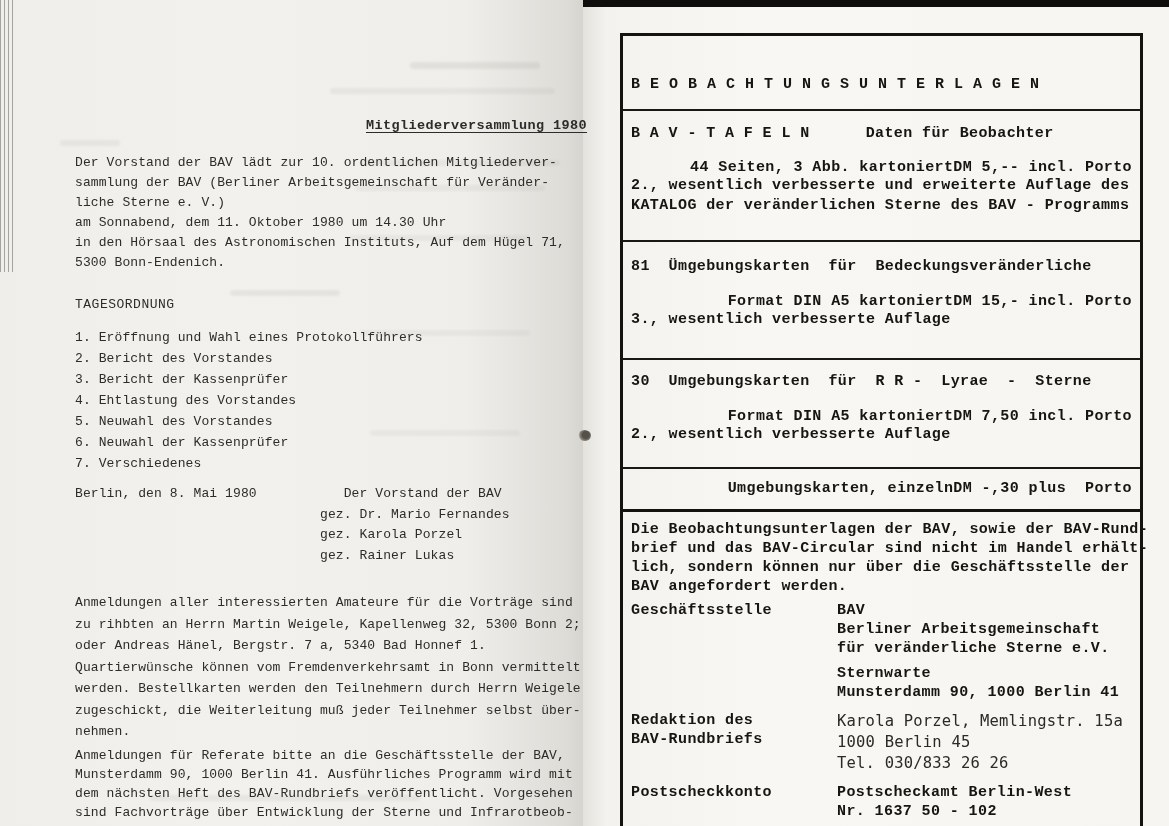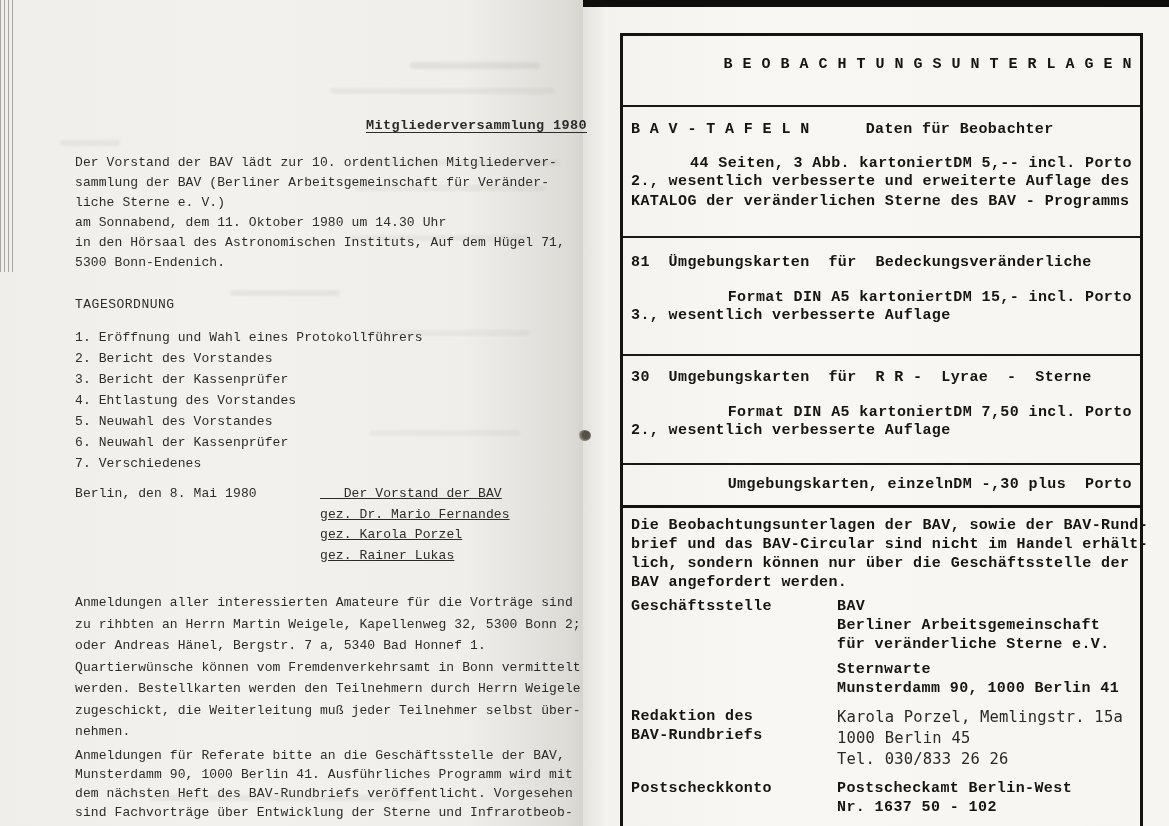--- a/index.html
+++ b/index.html
@@ -39,34 +39,34 @@
   }
   .doc-title{
     font-size:13.5px;font-weight:bold;letter-spacing:.4px;
     text-decoration:underline;text-underline-offset:3px;margin:0;text-align:right;
   }
   .intro{white-space:pre;line-height:20px;margin-top:20px;}
   .agenda-heading{margin-top:24px;letter-spacing:.5px;}
   .agenda{white-space:pre;line-height:21px;margin-top:15px;}
   .sig-row{display:flex;margin-top:12px;}
   .sig-date{width:245px;}
-  .sig-block{white-space:pre;line-height:20.5px;margin-top:-2px;text-decoration:underline;}
+  .sig-block{white-space:pre;line-height:20.5px;margin-top:-2px;}
   .para2{white-space:pre;line-height:21.5px;margin-top:26px;}
   .para3{white-space:pre;line-height:19px;margin-top:3px;}
   
   .frame{
     position:absolute;left:620px;top:33px;width:517px;height:800px;
     border:3px solid #151310;
     color:#171512;font-weight:bold;font-size:15px;letter-spacing:.4px;
     background:transparent;
   }
   .sec{padding:0 8px;}
   .divider{border-top:2px solid #1a1814;}
   .divider-thick{border-top:3px solid #141210;}
-  .sec-header{padding-top:20px;padding-bottom:32px;text-align:right;letter-spacing:.5px;}
+  .sec-header{padding-top:20px;padding-bottom:16px;text-align:left;letter-spacing:.5px;margin-top:20px;}
   .title-row{display:flex;}
   .title-row .t-right{margin-left:56px;}
   .price-row{display:flex;justify-content:flex-end;white-space:pre;}
   .plain-line{white-space:pre;line-height:20px;}
   .sec-tafeln{padding-top:14px;padding-bottom:24px;}
   .sec-tafeln .price-row{margin-top:17px;}
   .sec-81{padding-top:15px;padding-bottom:28px;}
   .sec-81 .price-row,.sec-30 .price-row{margin-top:16px;}
   .sec-30{padding-top:12px;padding-bottom:22px;}
   .sec-einzeln{padding-top:11px;padding-bottom:12px;}

